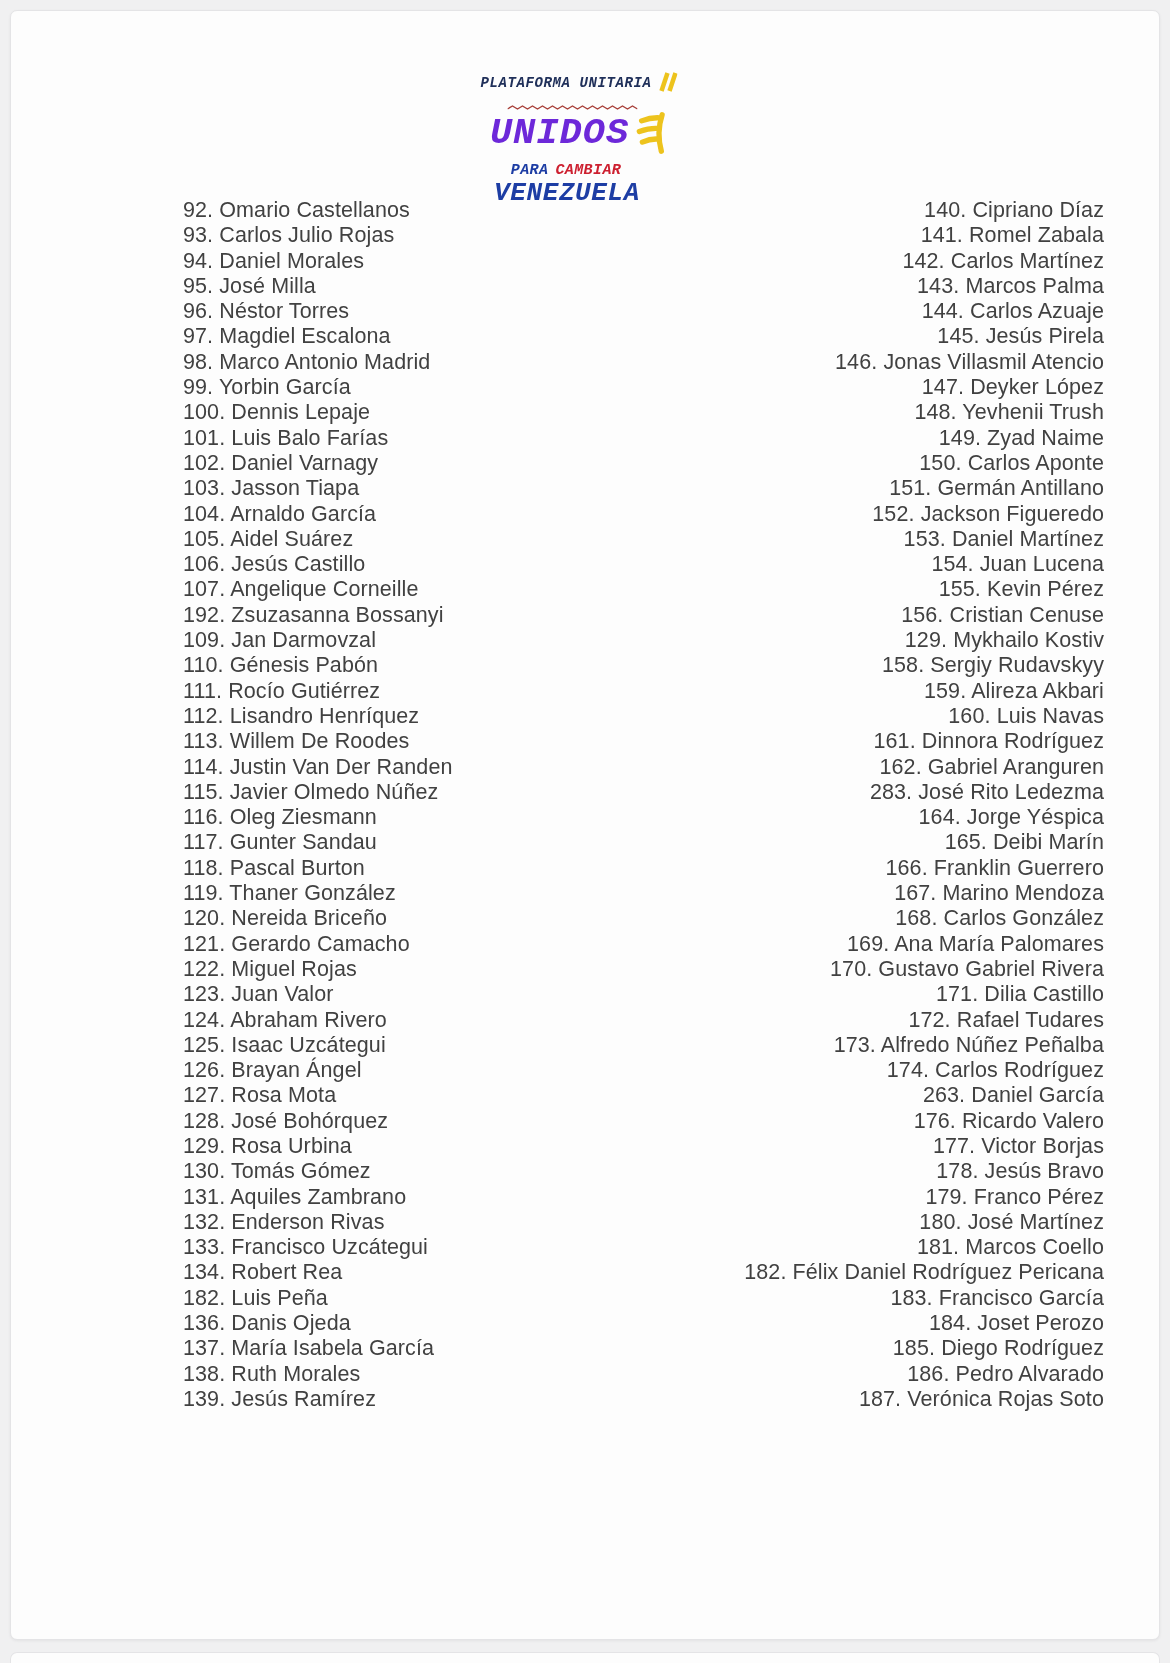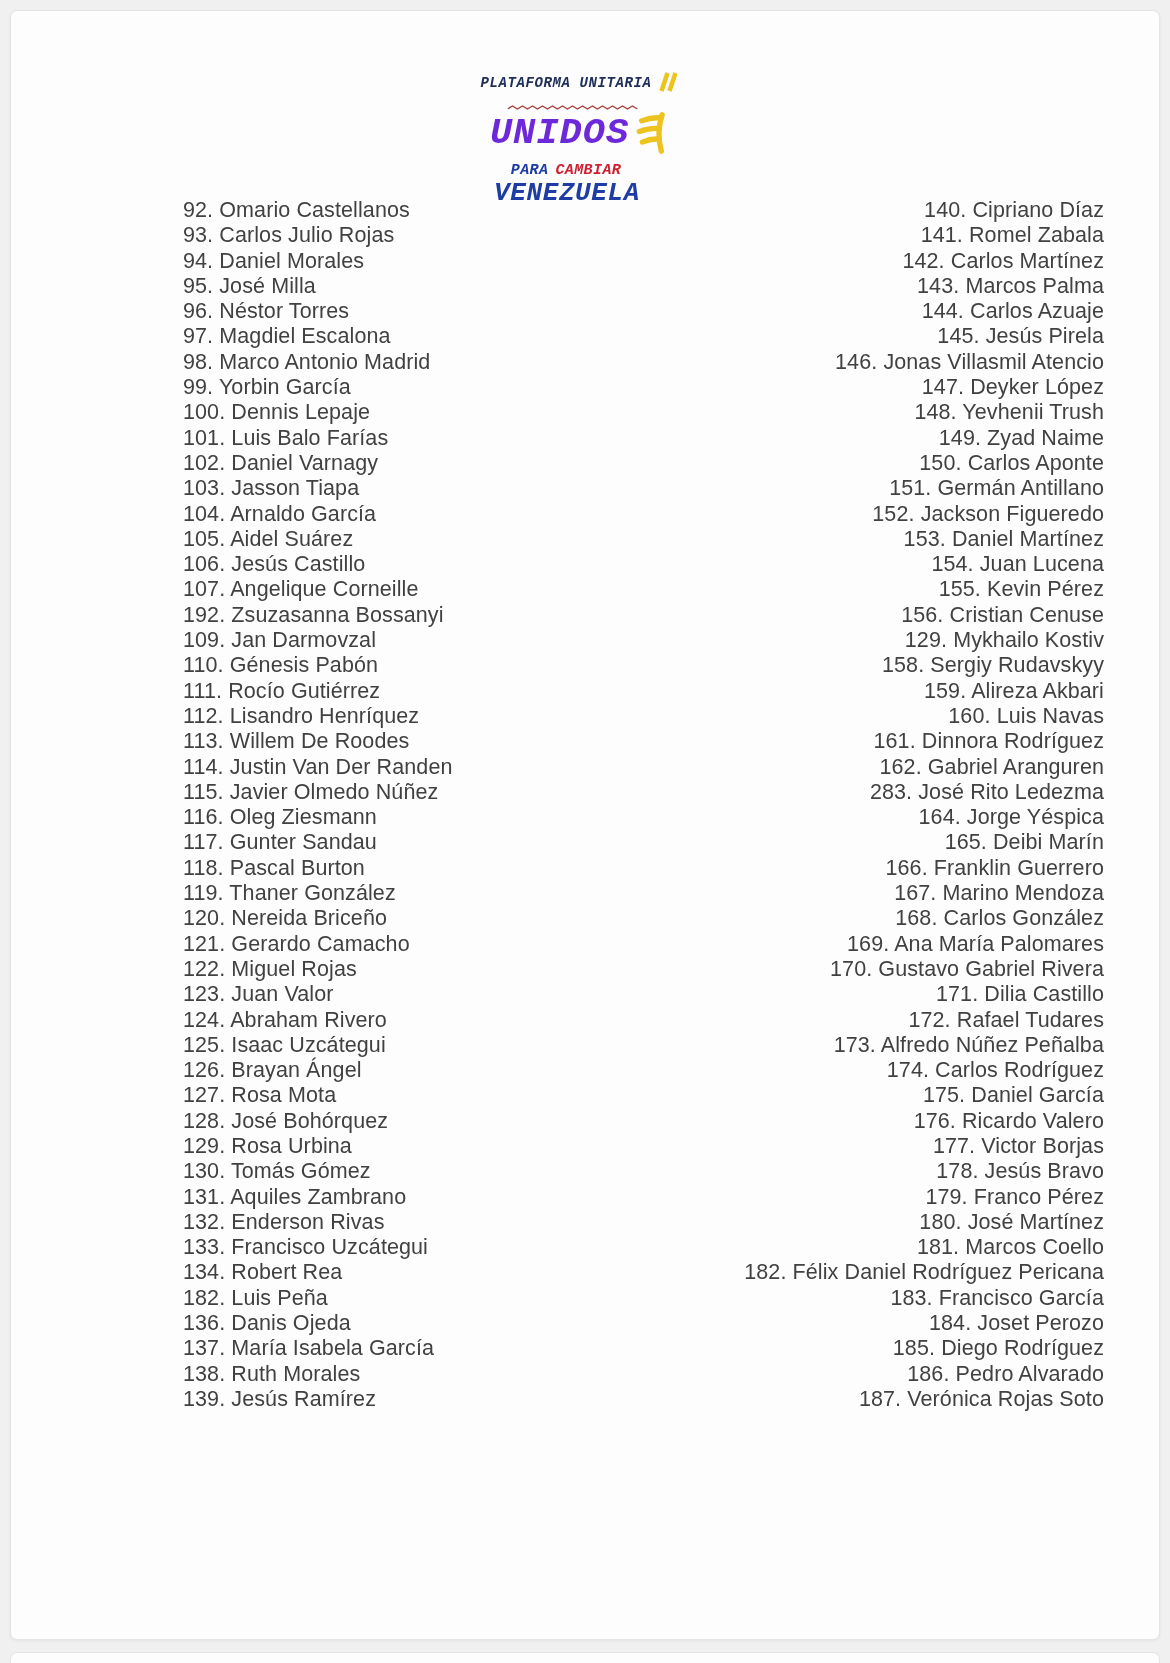--- a/index.html
+++ b/index.html
@@ -172,21 +172,21 @@
       <li><span>165. </span><span>Deibi Marín</span></li>
       <li><span>166. </span><span>Franklin Guerrero</span></li>
       <li><span>167. </span><span>Marino Mendoza</span></li>
       <li><span>168. </span><span>Carlos González</span></li>
       <li><span>169. </span><span>Ana María Palomares</span></li>
       <li><span>170. </span><span>Gustavo Gabriel Rivera</span></li>
       <li><span>171. </span><span>Dilia Castillo</span></li>
       <li><span>172. </span><span>Rafael Tudares</span></li>
       <li><span>173. </span><span>Alfredo Núñez Peñalba</span></li>
       <li><span>174. </span><span>Carlos Rodríguez</span></li>
-      <li><span>175. </span><span>Daniel García</span></li>
+      <li><span>263. </span><span>Daniel García</span></li>
       <li><span>176. </span><span>Ricardo Valero</span></li>
       <li><span>177. </span><span>Victor Borjas</span></li>
       <li><span>178. </span><span>Jesús Bravo</span></li>
       <li><span>179. </span><span>Franco Pérez</span></li>
       <li><span>180. </span><span>José Martínez</span></li>
       <li><span>181. </span><span>Marcos Coello</span></li>
       <li><span>182. </span><span>Félix Daniel Rodríguez Pericana</span></li>
       <li><span>183. </span><span>Francisco García</span></li>
       <li><span>184. </span><span>Joset Perozo</span></li>
       <li><span>185. </span><span>Diego Rodríguez</span></li>

